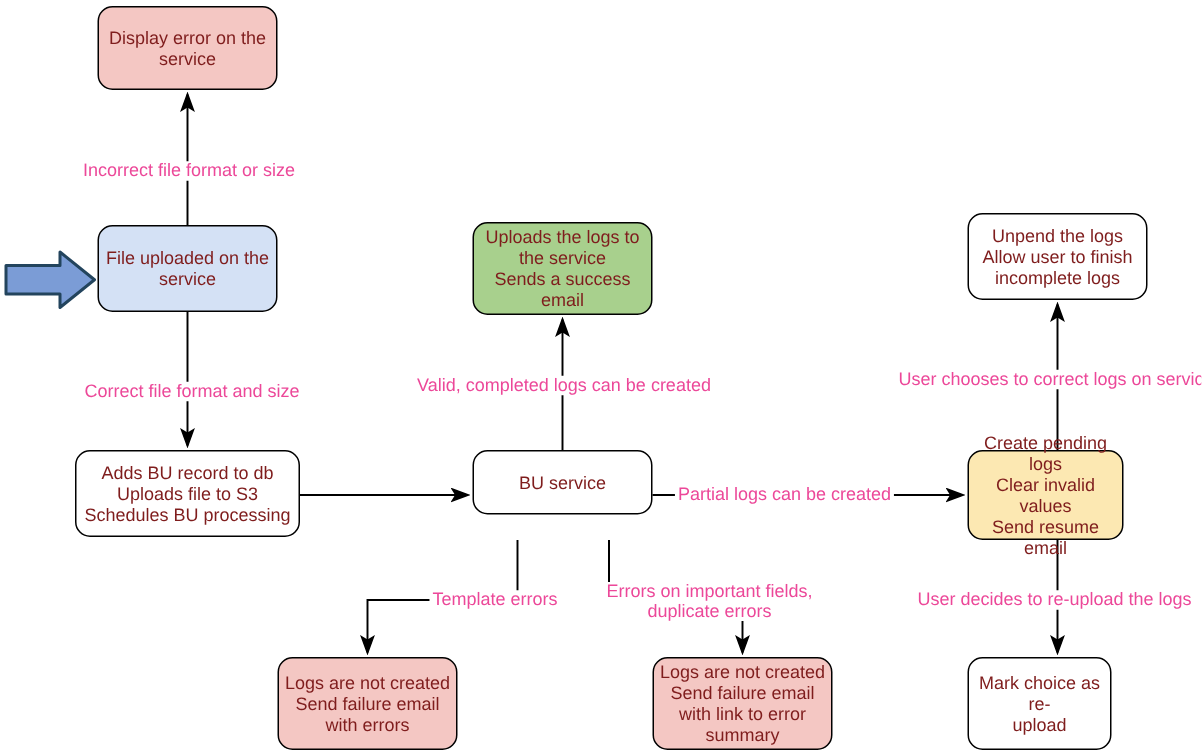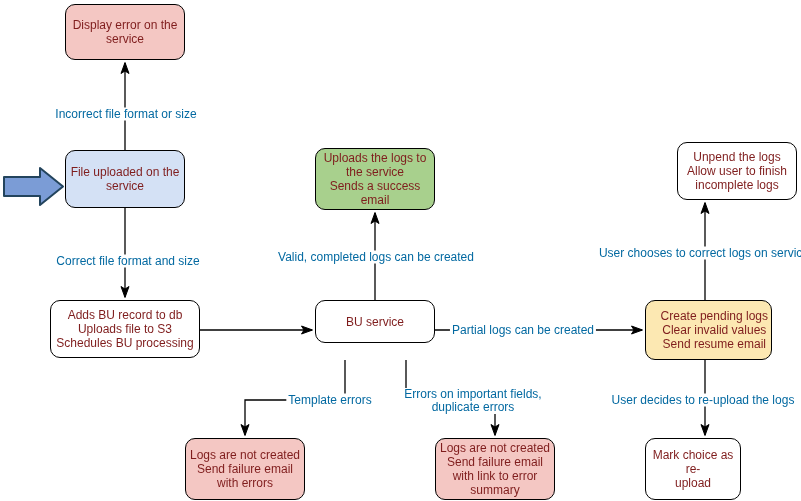--- a/index.html
+++ b/index.html
@@ -19,21 +19,21 @@
   .node-text{white-space:pre-line;}
   .fill-pink{background:#f4c7c3;}
   .fill-blue{background:#d4e1f5;}
   .fill-green{background:#a8d08d;}
   .fill-yellow{background:#fce8b2;}
   .fill-white{background:#ffffff;}
   .edge-label{
     position:absolute;
     transform:translate(-50%,-50%);
     background:#ffffff;
-    font-size:12px;line-height:13px;color:#0369a1;
+    font-size:12px;line-height:13px;color:#ec4899;
     white-space:nowrap;text-align:center;
     padding:0 2px;
   }
   .edge-label.multiline{white-space:pre-line;}
 </style>
 </head>
 <body>
 
 <div id="canvas">
 
@@ -89,27 +89,27 @@
 with errors</span>
   </div>
 
   <div class="node fill-pink" style="left:435px;top:438px;width:120px;height:62px;">
     <span class="node-text">Logs are not created
 Send failure email
 with link to error
 summary</span>
   </div>
 
-  <div class="node fill-yellow" style="left:645px;top:300px;width:127px;height:60px;justify-content:flex-end;">
+  <div class="node fill-yellow" style="left:645px;top:300px;width:104px;height:60px;">
     <span class="node-text">Create pending logs
 Clear invalid values
 Send resume email</span>
   </div>
 
-  <div class="node fill-white" style="left:645px;top:142px;width:120px;height:58px;margin-left:32px;">
+  <div class="node fill-white" style="left:645px;top:142px;width:120px;height:58px;">
     <span class="node-text">Unpend the logs
 Allow user to finish
 incomplete logs</span>
   </div>
 
   <div class="node fill-white" style="left:645px;top:438px;width:96px;height:62px;">
     <span class="node-text">Mark choice as re-
 upload</span>
   </div>
 

